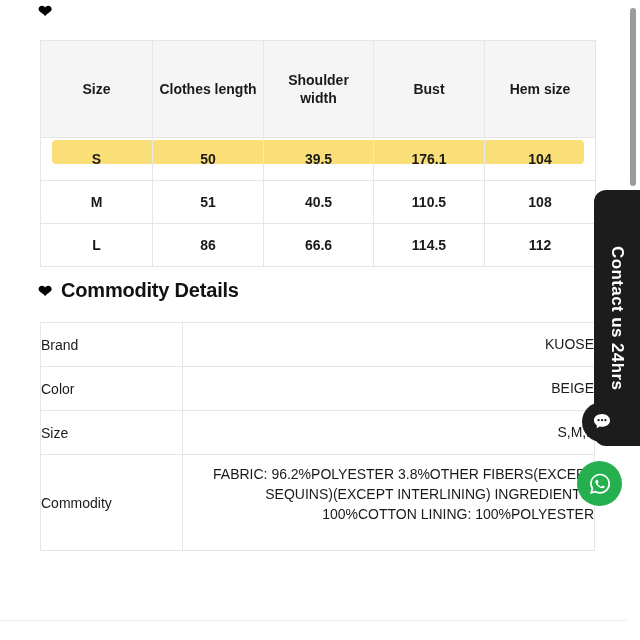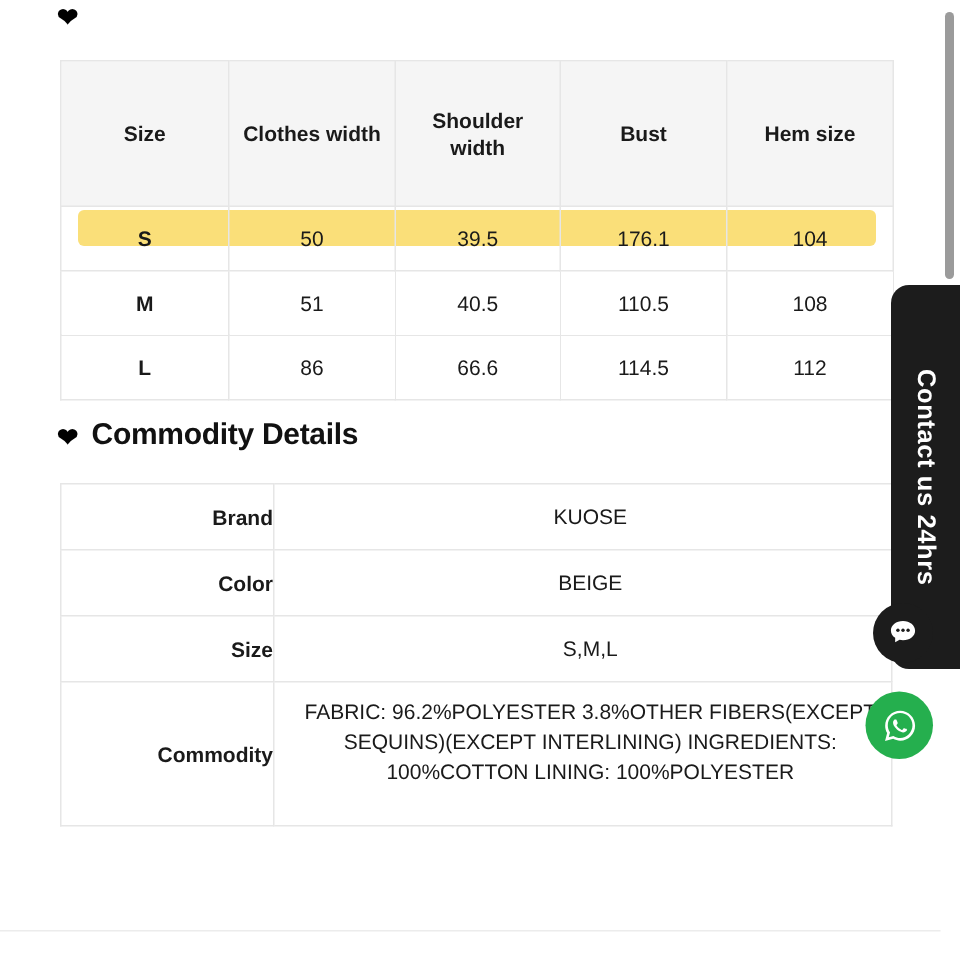--- a/index.html
+++ b/index.html
@@ -55,21 +55,21 @@
   }
   #size-table thead th {
     background:#f5f5f5;
     font-weight:bold;
     height:97px;
     line-height:1.32;
     padding:4px 6px;
   }
   #size-table tbody td {
     height:43px;
-    font-weight:normal;
+    font-weight:bold;
     background:#ffffff;
     position:relative;
   }
   #size-table tbody td.size-label { font-weight:bold; }
 
   
   #size-table tbody tr.row-highlight td {
     background:transparent;
   }
   #highlight-overlay {
@@ -94,27 +94,27 @@
     table-layout:fixed;
   }
   #details-table td {
     border:1px solid #e6e6e6;
     font-size:14px;
     color:#1a1a1a;
     vertical-align:middle;
   }
   #details-table td.detail-key {
     width:142px;
-    text-align:right;
-    font-weight:bold;
+    text-align:left;
+    font-weight:normal;
     height:44px;
   }
   #details-table td.detail-value {
     padding:6px 0 6px 10px;
-    text-align:center;
+    text-align:right;
     line-height:1.42;
   }
   #details-table tr.material-row td { height:96px; }
   #details-table tr.material-row td.detail-value { vertical-align:top; padding-top:10px; }
 
   
   #bottom-divider {
     position:absolute;
     left:0; top:620px;
     width:627px; height:1px;
@@ -188,21 +188,21 @@
   <div class="section-heading" id="heading-item-size">
     <span class="heart-icon">❤</span>
   </div>
 
   <div id="highlight-overlay"></div>
 
   <table id="size-table">
     <thead>
       <tr>
         <th style="width:112px">Size</th>
-        <th style="width:111px">Clothes width</th>
+        <th style="width:111px">Clothes length</th>
         <th style="width:110px">Shoulder width</th>
         <th style="width:111px">Bust</th>
         <th style="width:111px">Hem size</th>
       </tr>
     </thead>
     <tbody>
       <tr class="row-highlight">
         <td class="size-label"><span>S</span></td>
         <td><span>50</span></td>
         <td><span>39.5</span></td>

